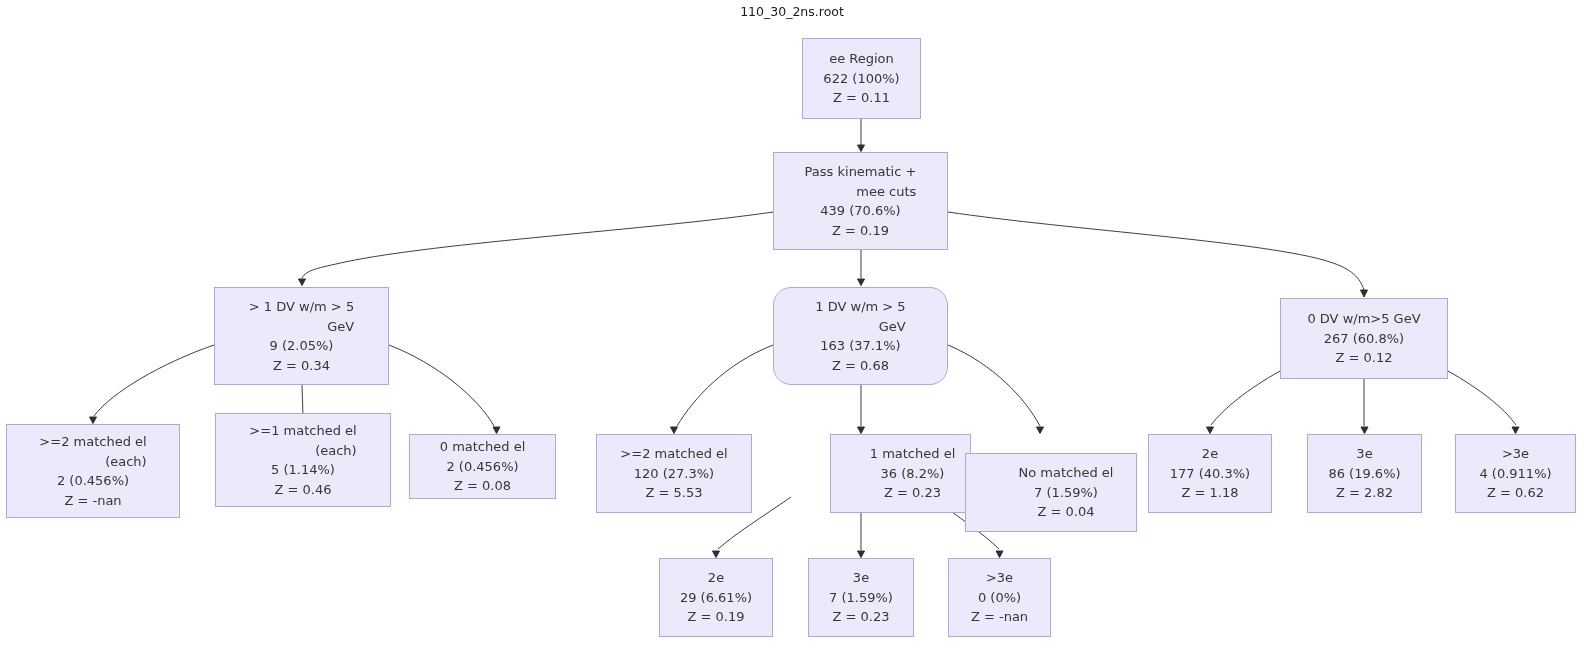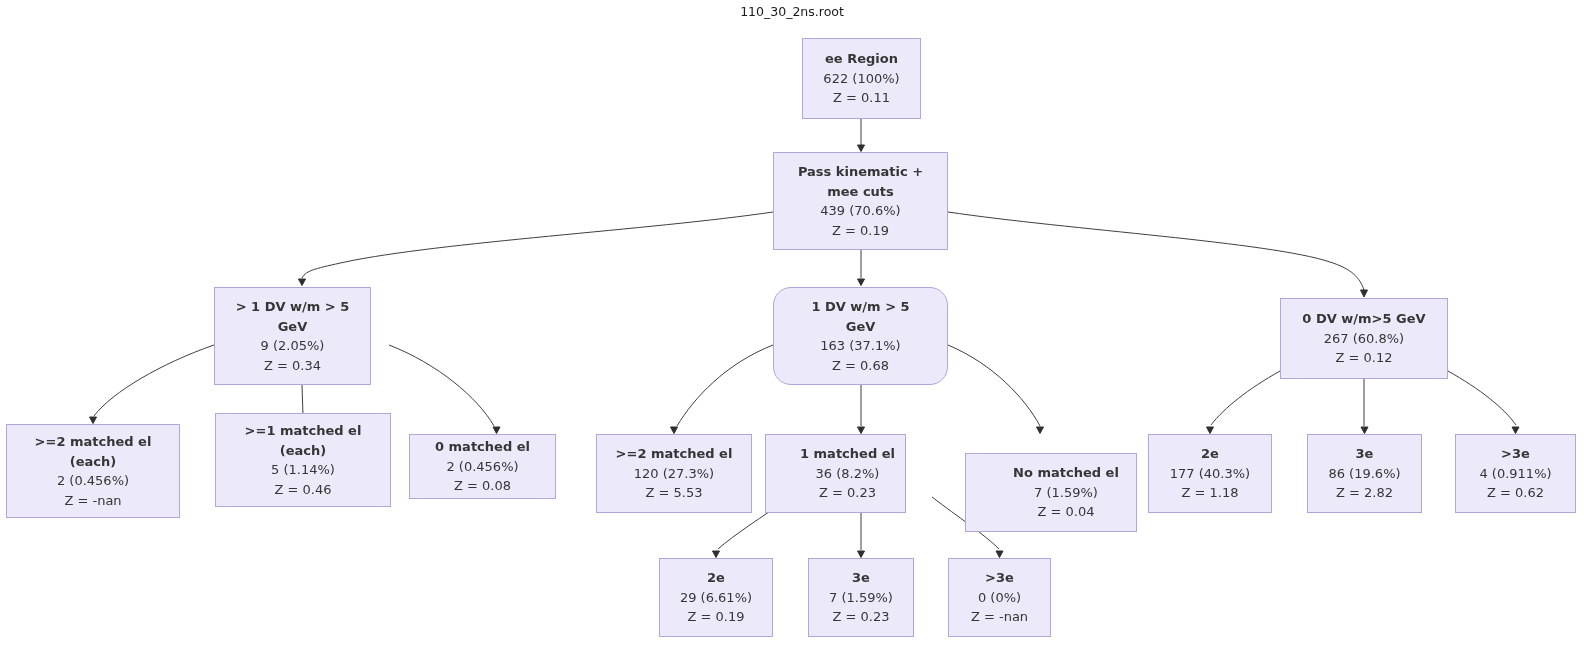--- a/index.html
+++ b/index.html
@@ -42,21 +42,21 @@
     border: 1px solid #b3a5d7;
     display: flex;
     flex-direction: column;
     align-items: center;
     justify-content: center;
     text-align: center;
     color: #363636;
     font-size: 13px;
     line-height: 19.5px;
   }
-  .node-title { font-weight: bold; white-space: pre-line; }
+  .node-title { font-weight: normal; white-space: pre-line; text-align: right; }
 </style>
 </head>
 <body>
 
 <div id="canvas">
 
   <div id="graph-title">110_30_2ns.root</div>
 
   <svg id="edges-layer" width="1584" height="649" viewBox="0 0 1584 649">
 
@@ -115,21 +115,21 @@
     <div class="node-z">Z = 0.11</div>
   </div>
 
   <div class="node" style="left:773px; top:152px; width:175px; height:98px;">
     <div class="node-title">Pass kinematic +
 mee cuts</div>
     <div class="node-count">439 (70.6%)</div>
     <div class="node-z">Z = 0.19</div>
   </div>
 
-  <div class="node" style="left:214px; top:287px; width:157px; height:98px;">
+  <div class="node" style="left:214px; top:287px; width:175px; height:98px;">
     <div class="node-title">&gt; 1 DV w/m &gt; 5
 GeV</div>
     <div class="node-count">9 (2.05%)</div>
     <div class="node-z">Z = 0.34</div>
   </div>
 
   <div class="node" style="left:773px; top:287px; width:175px; height:98px;border-radius:18px;">
     <div class="node-title">1 DV w/m &gt; 5
 GeV</div>
     <div class="node-count">163 (37.1%)</div>
@@ -161,21 +161,21 @@
     <div class="node-count">2 (0.456%)</div>
     <div class="node-z">Z = 0.08</div>
   </div>
 
   <div class="node" style="left:596px; top:434px; width:156px; height:79px;">
     <div class="node-title">&gt;=2 matched el</div>
     <div class="node-count">120 (27.3%)</div>
     <div class="node-z">Z = 5.53</div>
   </div>
 
-  <div class="node" style="left:765px; top:434px; width:141px; height:79px;padding-left:24px;">
+  <div class="node" style="left:830px; top:434px; width:141px; height:79px;padding-left:24px;">
     <div class="node-title">1 matched el</div>
     <div class="node-count">36 (8.2%)</div>
     <div class="node-z">Z = 0.23</div>
   </div>
 
   <div class="node" style="left:965px; top:453px; width:172px; height:79px;padding-left:30px;">
     <div class="node-title">No matched el</div>
     <div class="node-count">7 (1.59%)</div>
     <div class="node-z">Z = 0.04</div>
   </div>

